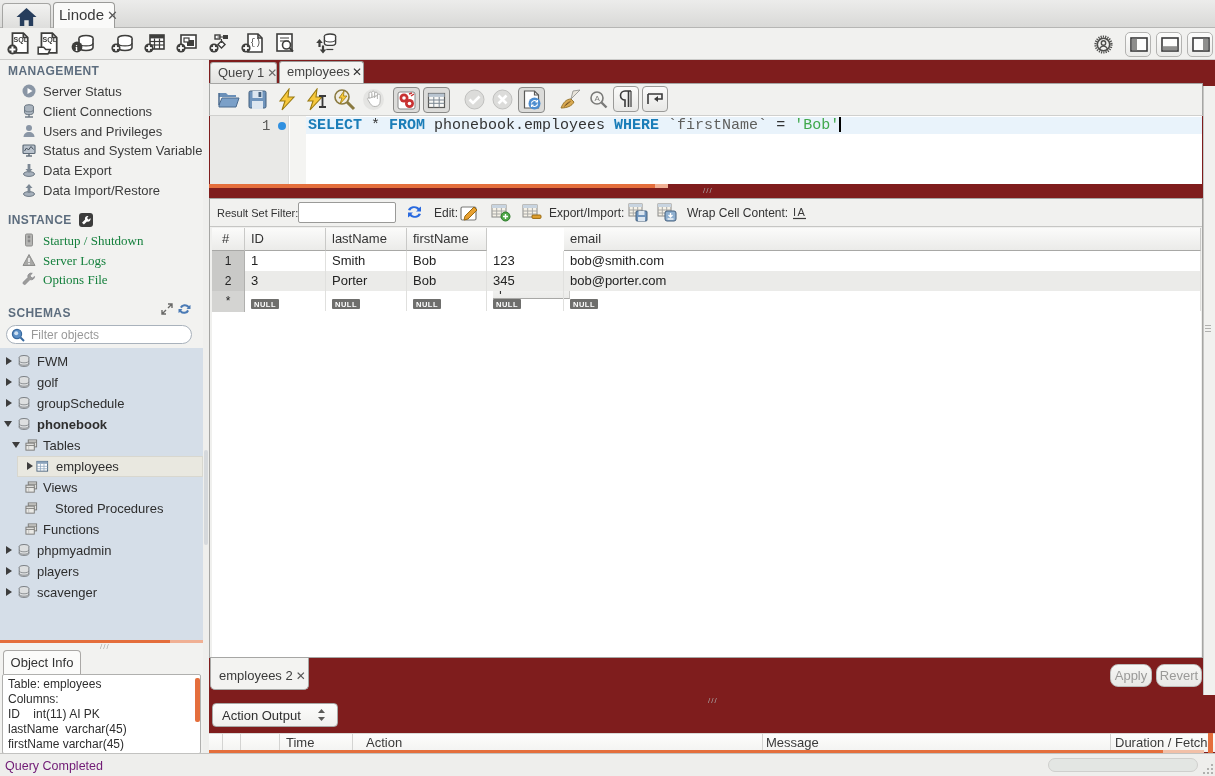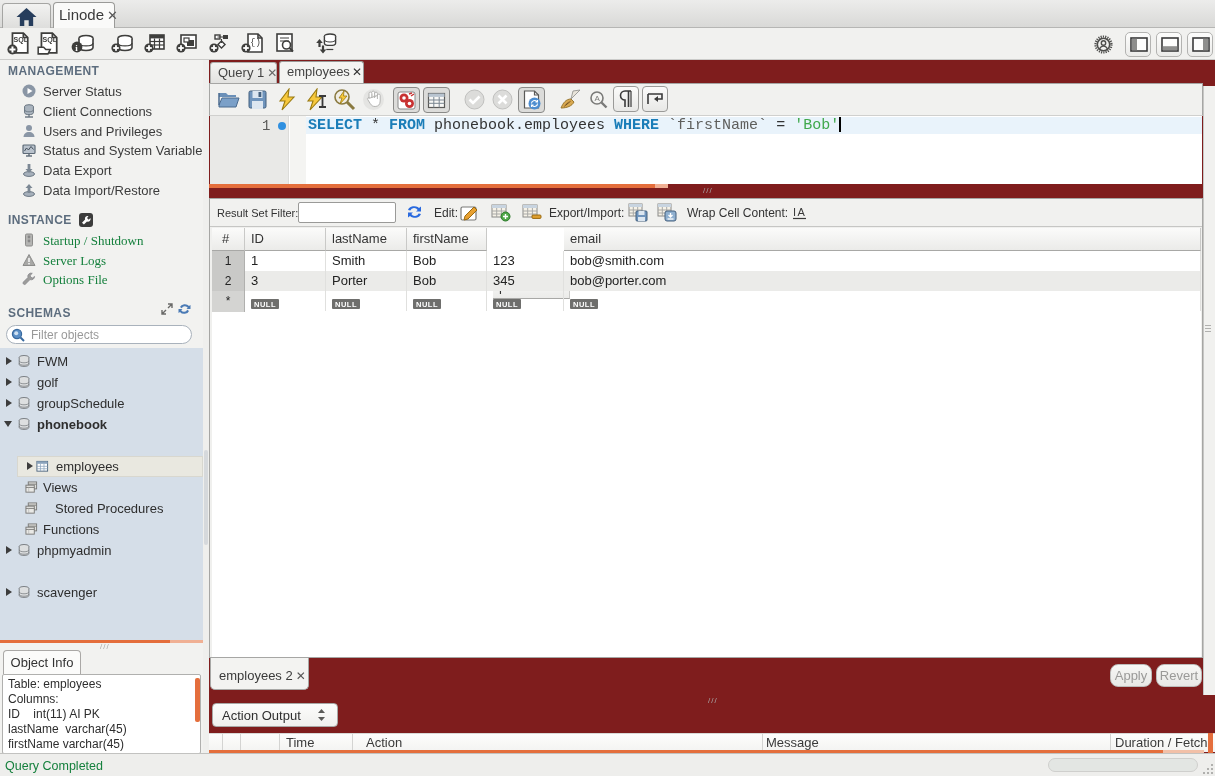--- a/index.html
+++ b/index.html
@@ -58,21 +58,21 @@
 .nullb { display:inline-block; background:#6e6e6c; color:#fff; font-size:7.5px; font-weight:bold; padding:1.5px 3px; border-radius:1px; margin-top:6px; line-height:7px; letter-spacing:.5px; }
 
 #emp2tab { position:absolute; left:1px; top:598px; width:99px; white-space:nowrap; height:32px; background:#f3f3f1; border:1px solid #a8a8a6; border-top:none; border-radius:0 0 5px 5px; font-size:13px; color:#3a3a3a; padding:10px 0 0 8px; }
 .btnd { position:absolute; top:604px; height:23px; background:linear-gradient(#f7f7f5,#e8e8e6); border:1px solid #bcbcba; border-radius:8px; color:#9a9a98; font-size:13px; text-align:center; padding-top:3px; }
 
 #aocombo { position:absolute; left:3px; top:643px; width:126px; height:24px; background:linear-gradient(#fcfcfb,#f0f0ee); border:1px solid #a8a8a6; border-radius:4px; font-size:13px; color:#2e2e2e; padding:4px 0 0 9px; }
 #aohdr { position:absolute; left:0px; top:673px; width:1006px; height:19px; background:linear-gradient(#fdfdfc,#f3f3f1); border-top:1px solid #d8d8d6; font-size:13px; color:#3a3a3a; overflow:hidden; }
 .aocol { position:absolute; top:1px; }
 .aosep { position:absolute; top:0; width:1px; height:19px; background:#d4d4d2; }
 
-#statusbar { position:absolute; left:0; top:753px; width:1215px; height:23px; background:#eeeeec; border-top:1px solid #c2c2c0; font-size:12.5px; color:#15803d; }
+#statusbar { position:absolute; left:0; top:753px; width:1215px; height:23px; background:#eeeeec; border-top:1px solid #c2c2c0; font-size:12.5px; color:#701a75; }
 
 #rightstrip { position:absolute; left:1203px; top:86px; width:12px; height:609px; background:#f1f1ef; border-left:1px solid #c6c6c4; }
 .orange { background:#e46e3c; }
 .grip { color:#aaa; font-size:8px; letter-spacing:1px; }
 </style>
 </head>
 <body>
 <div id="tabbar">
   <div id="hometab">
       <svg class="abs" style="left:12px;top:3px;" width="23" height="20" viewBox="0 0 20 18">
@@ -317,20 +317,29 @@
       </div>
     <div class="trow" style="top:66px;font-weight:bold;">
         <svg class="tri" style="left:3px;" viewBox="0 0 10 10">
           <path d="M1 2h8l-4 6z" fill="#3c3c3c"></path>
         </svg>
         <svg class="ticon" style="left:18px;" viewBox="0 0 14 14">
           <use href="#dbcyl"></use>
         </svg>
         <span class="tlabel" style="left:37px;">phonebook</span>
       </div>
+    <div class="trow" style="top:87px;">
+        <svg class="tri" style="left:11px;" viewBox="0 0 10 10">
+          <path d="M1 2h8l-4 6z" fill="#3c3c3c"></path>
+        </svg>
+        <svg class="ticon" style="left:25px;" viewBox="0 0 14 14">
+          <use href="#tgrp"></use>
+        </svg>
+        <span class="tlabel" style="left:43px;">Tables</span>
+      </div>
     <div class="trow" style="top:108px;">
         <div class="abs" style="left:17px;top:0;width:186px;height:21px;background:#e9e8e0;border:1px solid #d8d7cf;"></div>
         <svg class="tri" style="left:25px;" viewBox="0 0 10 10">
           <path d="M2 1l6 4-6 4z" fill="#3c3c3c"></path>
         </svg>
         <svg class="ticon" style="left:36px;" viewBox="0 0 14 14">
           <use href="#tbl"></use>
         </svg>
         <span class="tlabel" style="left:56px;">employees</span>
       </div>
@@ -353,20 +362,29 @@
         <span class="tlabel" style="left:43px;">Functions</span>
       </div>
     <div class="trow" style="top:192px;">
         <svg class="tri" style="left:4px;" viewBox="0 0 10 10">
           <path d="M2 1l6 4-6 4z" fill="#3c3c3c"></path>
         </svg>
         <svg class="ticon" style="left:18px;" viewBox="0 0 14 14">
           <use href="#dbcyl"></use>
         </svg>
         <span class="tlabel" style="left:37px;">phpmyadmin</span>
+      </div>
+    <div class="trow" style="top:213px;">
+        <svg class="tri" style="left:4px;" viewBox="0 0 10 10">
+          <path d="M2 1l6 4-6 4z" fill="#3c3c3c"></path>
+        </svg>
+        <svg class="ticon" style="left:18px;" viewBox="0 0 14 14">
+          <use href="#dbcyl"></use>
+        </svg>
+        <span class="tlabel" style="left:37px;">players</span>
       </div>
     <div class="trow" style="top:234px;">
         <svg class="tri" style="left:4px;" viewBox="0 0 10 10">
           <path d="M2 1l6 4-6 4z" fill="#3c3c3c"></path>
         </svg>
         <svg class="ticon" style="left:18px;" viewBox="0 0 14 14">
           <use href="#dbcyl"></use>
         </svg>
         <span class="tlabel" style="left:37px;">scavenger</span>
       </div>

